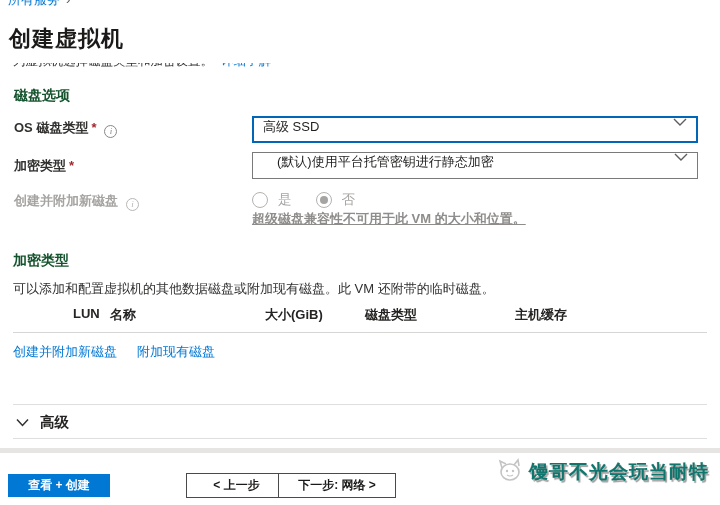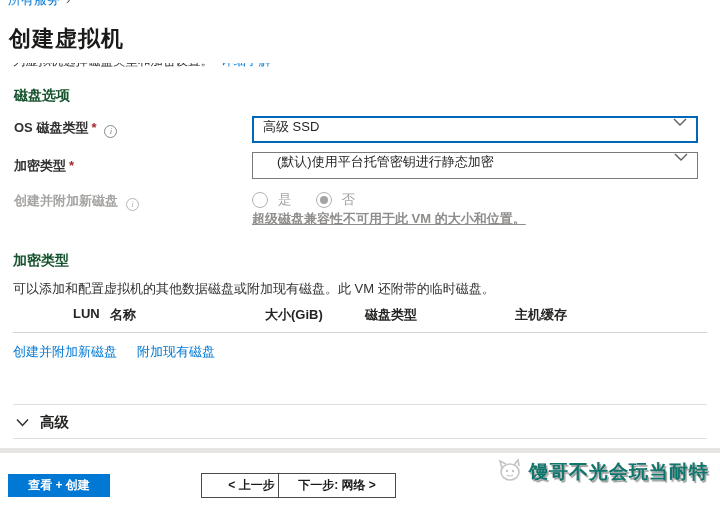--- a/index.html
+++ b/index.html
@@ -70,21 +70,21 @@
   .accordion .acc-label { font-size:14.5px; font-weight:bold; color:#252423; }
 
   .footer-band { left:0; top:448px; width:720px; height:5px; background:#e6e5e4; }
 
   .btn { display:inline-flex; align-items:center; justify-content:center;
     font-size:12px; cursor:pointer; white-space:nowrap; }
   .btn-primary { left:8px; top:474px; width:102px; height:23px; background:#0078d4;
     color:#ffffff; font-weight:bold; border:1px solid #0078d4; }
   .btn-secondary { top:473px; height:25px; background:#ffffff; color:#1b1a19;
     font-weight:bold; border:1px solid #4a4a4a; }
-  .btn-prev { left:201px; width:101px; }
+  .btn-prev { left:186px; width:101px; }
   .btn-next { left:278px; width:118px; }
 
   .watermark { left:498px; top:458px; display:flex; align-items:center; gap:6px; }
   .watermark .wm-text {
     font-size:19px; font-weight:bold; letter-spacing:1px; color:#0f766e;
     text-shadow:1.5px 1.5px 1px #9e9e9e, -0.5px -0.5px 0 #d8d8d8;
     white-space:nowrap;
   }
 </style>
 </head>

